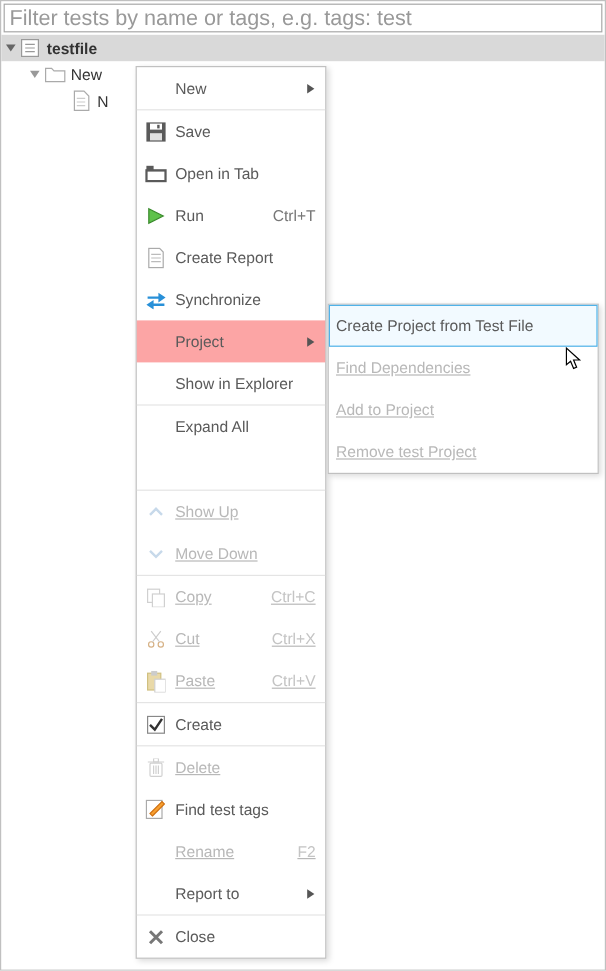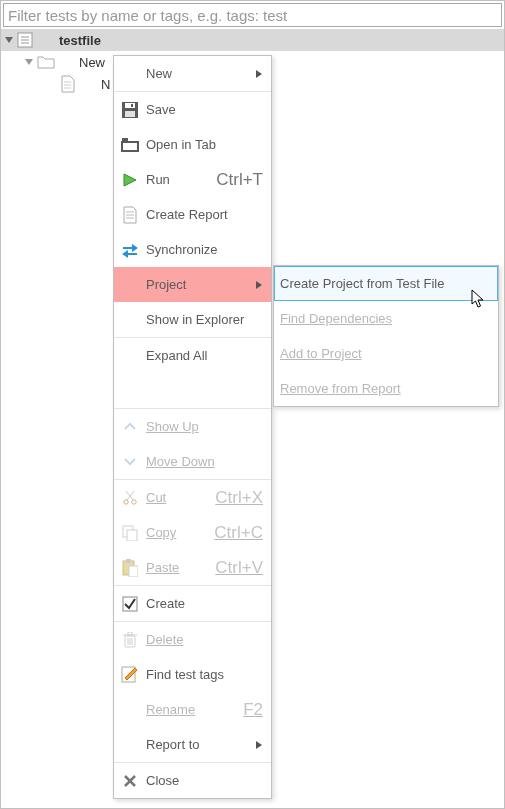--- a/index.html
+++ b/index.html
@@ -14,21 +14,21 @@
     width: 505px; height: 809px;
     border: 1px solid #c0c0c0;
     position: relative;
     overflow: hidden;
   }
   .filter-input {
     width: calc(100% - 4px);
     margin: 2px;
     height: 24px;
     border: 1px solid #a8a8a8;
-    font-size: 15px;
+    font-size: 18px;
     padding: 0 4px;
     color: #999;
     outline: none;
   }
   .filter-input::placeholder { color: #999; }
 
   .tree { margin: 0; }
   .tree-row {
     display: flex; align-items: center;
     height: 22px; padding-left: 2px;
@@ -48,36 +48,36 @@
   }
   .expander svg { display: block; }
 
   .tree-icon {
     width: 18px; height: 18px;
     margin-right: 4px;
     display: inline-flex; align-items: center; justify-content: center;
     flex-shrink: 0;
   }
 
-  .tree-label { color: #333; font-size: 13px; margin-left: 20px; }
+  .tree-label { color: #333; font-size: 13px; }
   .tree-row.selected .tree-label { font-weight: bold; color: #333; }
 
   
   .ctx {
     position: absolute;
     background: #fff;
     border: 1px solid #c0c0c0;
     box-shadow: 2px 2px 5px rgba(0,0,0,0.15);
   }
   .ctx.main {
     left: 112px; top: 54px;
     width: 159px;
   }
   .ctx.sub {
-    left: 272px; top: 264px;
+    left: 272px; top: 252px;
     width: 226px;
   }
   .ctx-item {
     display: flex; align-items: center;
     height: 35px;
     padding: 0 8px 0 6px;
     color: #5a5a5a;
     cursor: default;
     position: relative;
   }
@@ -89,21 +89,21 @@
     outline-offset: -1px;
   }
   .ctx-icon {
     width: 20px; height: 20px;
     margin-right: 6px;
     display: inline-flex; align-items: center; justify-content: center;
     flex-shrink: 0;
   }
   .ctx-icon.blank { width: 20px; }
   .ctx-label { flex: 1; white-space: nowrap; }
-  .ctx-shortcut { color: #777; font-size: 17px; margin-left: 6px; }
+  .ctx-shortcut { color: #777; font-size: 13px; margin-left: 6px; }
   .ctx-item.disabled .ctx-shortcut { color: #c4c4c4; }
   .ctx-arrow {
     width: 10px; display: inline-flex; justify-content: flex-end;
   }
   .ctx-sep {
     height: 1px; background: #e4e4e4;
     margin: 0;
   }
 
   .cursor {
@@ -272,40 +272,40 @@
         <svg width="12" height="10">
             <path d="M1 2 L6 7 L11 2" fill="none" stroke="#c7d9ea" stroke-width="2"></path>
           </svg>
       </span>
       <span class="ctx-label">Move Down</span>
     </div>
     <div class="ctx-sep"></div>
 
     <div class="ctx-item disabled">
       <span class="ctx-icon">
+        <svg width="16" height="16">
+            <rect x="1" y="1" width="10" height="11" fill="#fff" stroke="#d0d0d0"></rect>
+            <rect x="5" y="5" width="10" height="11" fill="#fff" stroke="#d0d0d0"></rect>
+          </svg>
+      </span>
+      <span class="ctx-label">Copy</span>
+      <span class="ctx-shortcut">Ctrl+C</span>
+    </div>
+
+    <div class="ctx-item disabled">
+      <span class="ctx-icon">
         <svg width="14" height="16">
             <circle cx="3" cy="12" r="2.2" fill="none" stroke="#d6b185"></circle>
             <circle cx="11" cy="12" r="2.2" fill="none" stroke="#d6b185"></circle>
             <line x1="4" y1="10" x2="11" y2="1" stroke="#ccc"></line>
             <line x1="10" y1="10" x2="3" y2="1" stroke="#ccc"></line>
           </svg>
       </span>
       <span class="ctx-label">Cut</span>
       <span class="ctx-shortcut">Ctrl+X</span>
-    </div>
-
-    <div class="ctx-item disabled">
-      <span class="ctx-icon">
-        <svg width="16" height="16">
-            <rect x="1" y="1" width="10" height="11" fill="#fff" stroke="#d0d0d0"></rect>
-            <rect x="5" y="5" width="10" height="11" fill="#fff" stroke="#d0d0d0"></rect>
-          </svg>
-      </span>
-      <span class="ctx-label">Copy</span>
-      <span class="ctx-shortcut">Ctrl+C</span>
     </div>
 
     <div class="ctx-item disabled">
       <span class="ctx-icon">
         <svg width="16" height="18">
             <rect x="1" y="2" width="11" height="14" fill="#e9d9a8" stroke="#d0c080"></rect>
             <rect x="4" y="0" width="5" height="4" fill="#ccc"></rect>
             <rect x="7" y="7" width="9" height="11" fill="#fff" stroke="#d0d0d0"></rect>
           </svg>
       </span>
@@ -383,21 +383,21 @@
     <div class="ctx-item selected">
       <span class="ctx-label">Create Project from Test File</span>
     </div>
     <div class="ctx-item disabled">
       <span class="ctx-label">Find Dependencies</span>
     </div>
     <div class="ctx-item disabled">
       <span class="ctx-label">Add to Project</span>
     </div>
     <div class="ctx-item disabled">
-      <span class="ctx-label">Remove from Report</span>
+      <span class="ctx-label">Remove test Project</span>
     </div>
   </div>
 
   <div class="cursor">
     <svg width="14" height="20" viewBox="0 0 14 20">
       <path d="M1 1 L1 15 L4.5 12 L7 18 L9.5 17 L7 11 L12 11 Z" fill="#fff" stroke="#000" stroke-width="1"></path>
     </svg>
   </div>
 
 </div>

